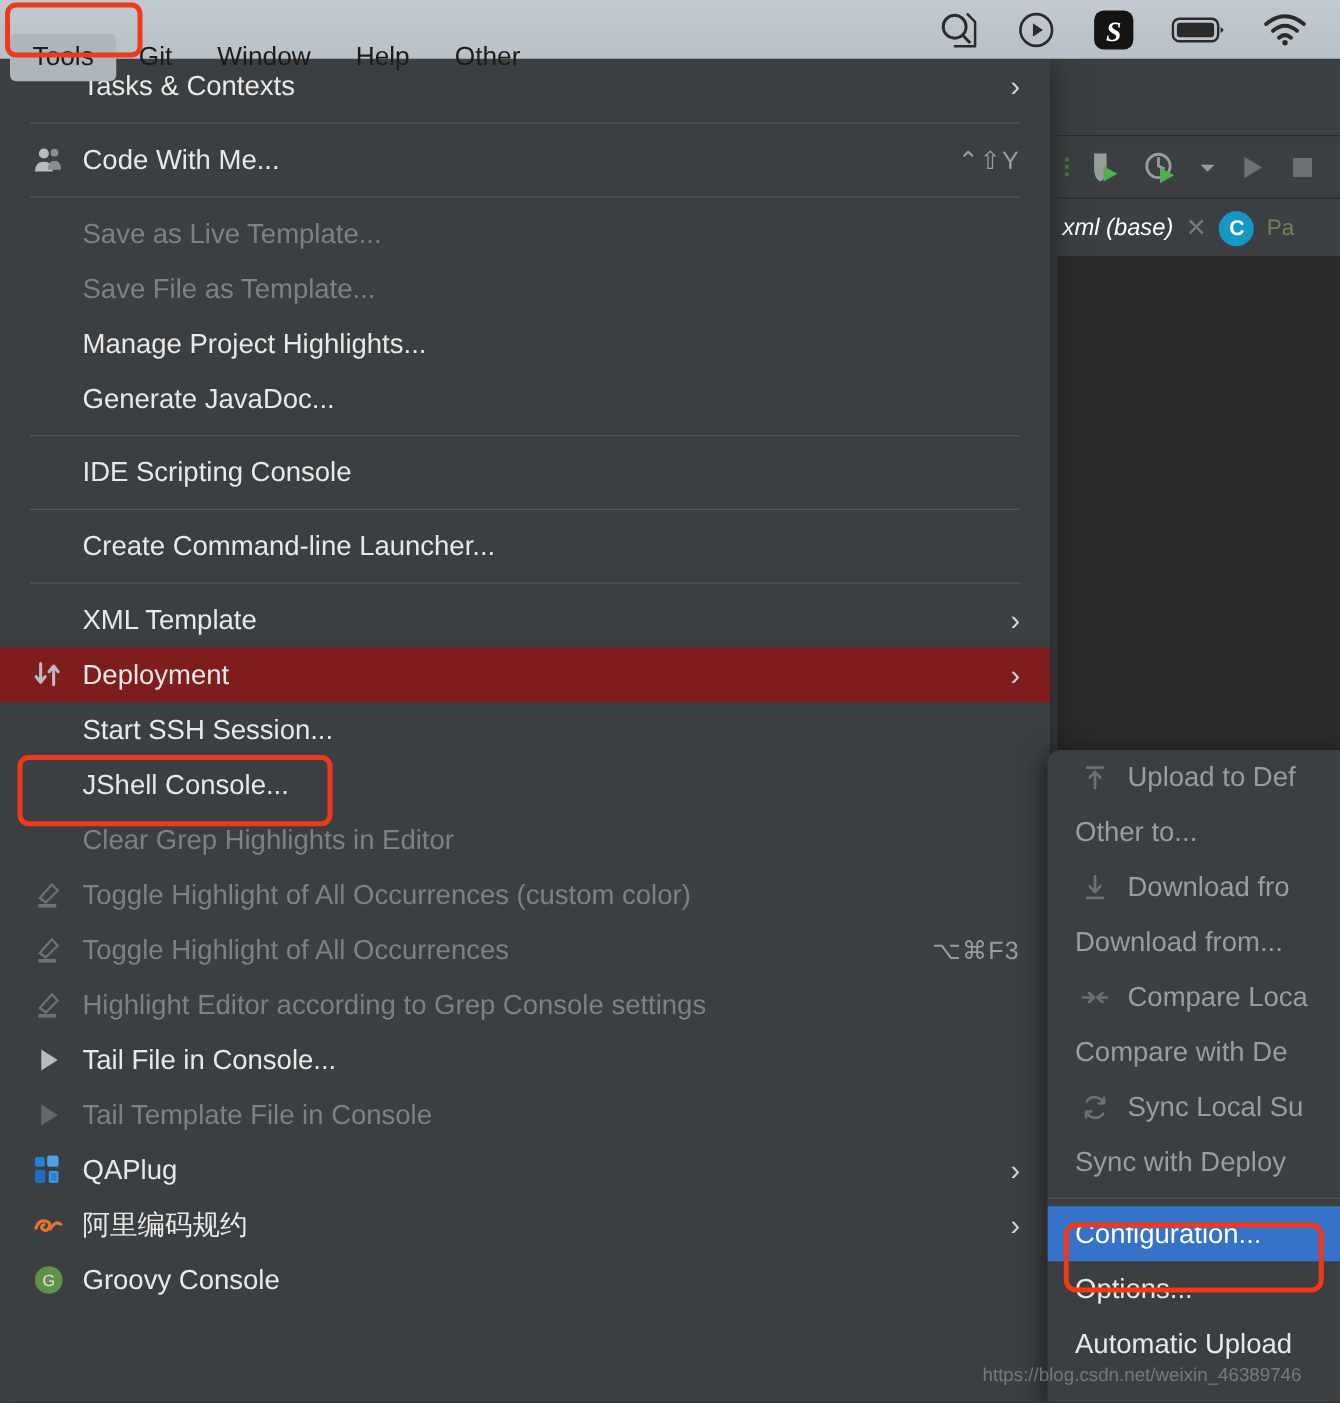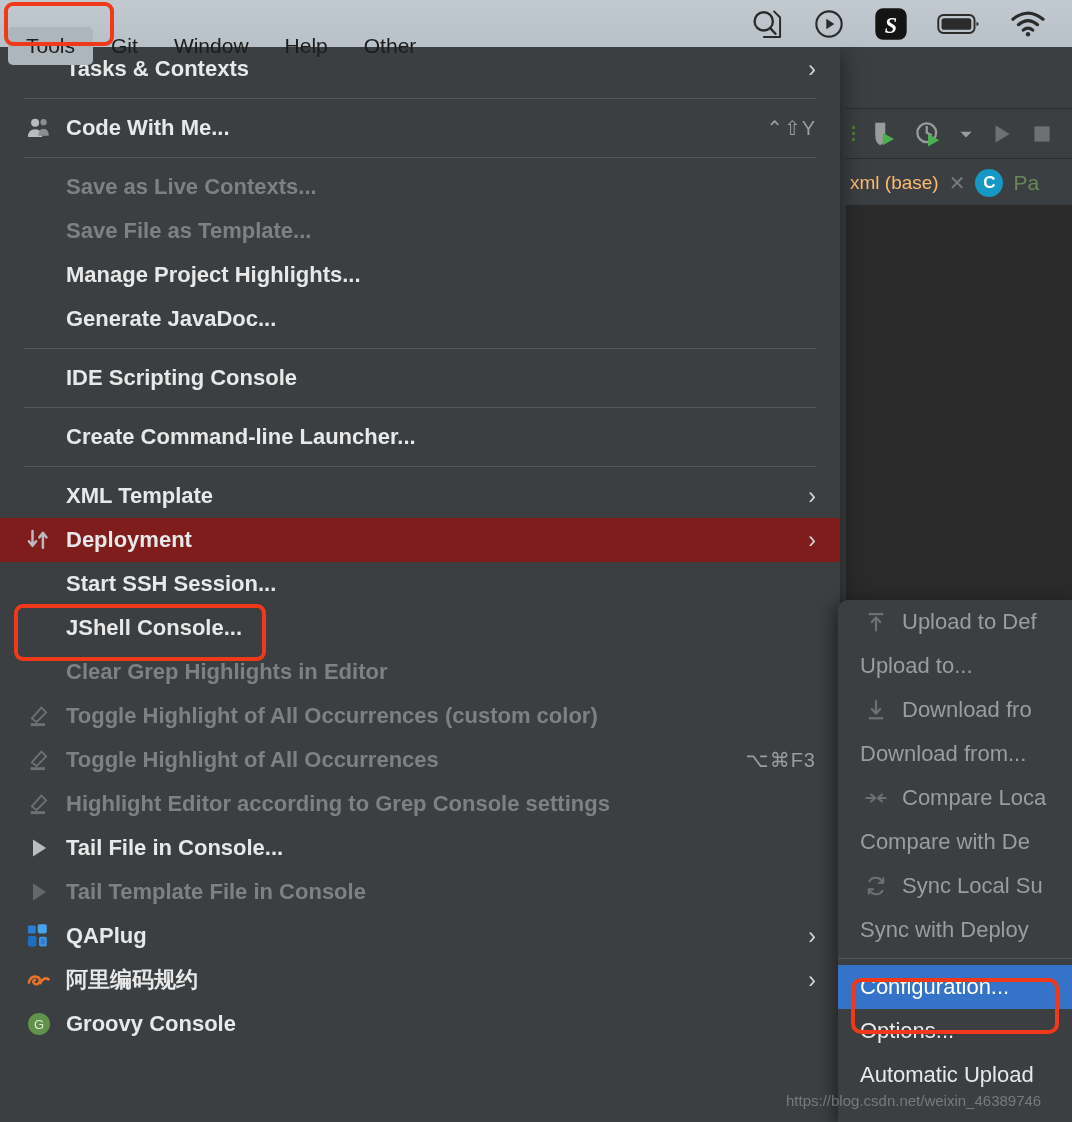--- a/index.html
+++ b/index.html
@@ -71,30 +71,30 @@
     position: absolute; left: 846px; top: 113px; right: 0; height: 45px;
     background: #3c3f41;
     display: flex; align-items: center; gap: 10px;
     padding-left: 4px;
     box-sizing: border-box;
   }
   .ide-editor {
     position: absolute; left: 846px; top: 158px; right: 0; bottom: 0;
     background: #2b2b2b;
   }
-  .tab-label { font-size: 19px; color: #fdba74; white-space: nowrap; }
+  .tab-label { font-size: 19px; color: #ffffff; white-space: nowrap; font-style: italic; }
   .tab-close { font-size: 20px; color: #7a7a7a; }
   .tab-c-circle {
     width: 28px; height: 28px; border-radius: 50%;
     background: #1599c4; color: #fff;
     font-size: 17px; font-weight: bold;
     display: flex; align-items: center; justify-content: center;
     flex: none;
   }
-  .tab-pa { font-size: 21px; color: #6a8759; white-space: nowrap; }
+  .tab-pa { font-size: 18px; color: #6a8759; white-space: nowrap; }
   .dots-col { display: flex; flex-direction: column; gap: 3px; }
   .dots-col i { width: 3px; height: 3px; background: #4a7a3a; display: block; }
 
   
   .menu {
     position: absolute;
     left: 0; top: 47px;
     width: 840px; height: 1075px;
     background: #3c3f41;
     box-shadow: 0 6px 22px rgba(0,0,0,0.55);
@@ -111,21 +111,21 @@
     font-size: 22px;
     white-space: nowrap;
   }
   .mrow.dim { color: #7e8184; }
   .mrow.hover { background: #7f1d1d; }
   .mrow .ic {
     width: 30px; min-width: 30px; margin-right: 12px;
     display: flex; align-items: center; justify-content: center;
   }
   .mrow .ic.empty { width: 30px; min-width: 30px; }
-  .mrow .lbl { flex: 1; font-weight: bold; }
+  .mrow .lbl { flex: 1; }
   .mrow .sc {
     color: #9a9da0; font-size: 20px; margin-left: 20px;
     letter-spacing: 1px;
   }
   .mrow .arrow {
     color: #d5d5d5; font-size: 23px; margin-left: 20px; line-height: 1;
   }
   .msep {
     height: 1px; background: #545759; margin: 7px 24px;
   }
@@ -313,21 +313,21 @@
           <path d="M9.5 16 Q9.5 10.5 13.5 10.5 Q17.5 10.5 17.5 16 Z" fill="#8b8e91"></path>
         </svg>
       </span>
       <span class="lbl">Code With Me...</span>
       <span class="sc">⌃⇧Y</span>
     </div>
     <div class="msep"></div>
 
     <div class="mrow dim">
       <span class="ic empty"></span>
-      <span class="lbl">Save as Live Contexts...</span>
+      <span class="lbl">Save as Live Template...</span>
     </div>
     <div class="mrow dim">
       <span class="ic empty"></span>
       <span class="lbl">Save File as Template...</span>
     </div>
     <div class="mrow">
       <span class="ic empty"></span>
       <span class="lbl">Manage Project Highlights...</span>
     </div>
     <div class="mrow">
@@ -462,21 +462,21 @@
       <span class="ic">
         <svg width="24" height="24" viewBox="0 0 20 20">
           <rect x="4" y="2.5" width="12" height="1.8" fill="#6e7173"></rect>
           <path d="M10 17 L10 7 M6.5 10 L10 6.2 L13.5 10" fill="none" stroke="#6e7173" stroke-width="1.8" stroke-linecap="round" stroke-linejoin="round"></path>
         </svg>
       </span>
       <span>Upload to Def</span>
     </div>
     <div class="srow">
       <span class="ic empty"></span>
-      <span>Upload to...</span>
+      <span>Other to...</span>
     </div>
     <div class="srow">
       <span class="ic">
         <svg width="24" height="24" viewBox="0 0 20 20">
           <path d="M10 2.5 L10 12.5 M6.5 9.2 L10 13 L13.5 9.2" fill="none" stroke="#6e7173" stroke-width="1.8" stroke-linecap="round" stroke-linejoin="round"></path>
           <rect x="4" y="16" width="12" height="1.8" fill="#6e7173"></rect>
         </svg>
       </span>
       <span>Download fro</span>
     </div>

